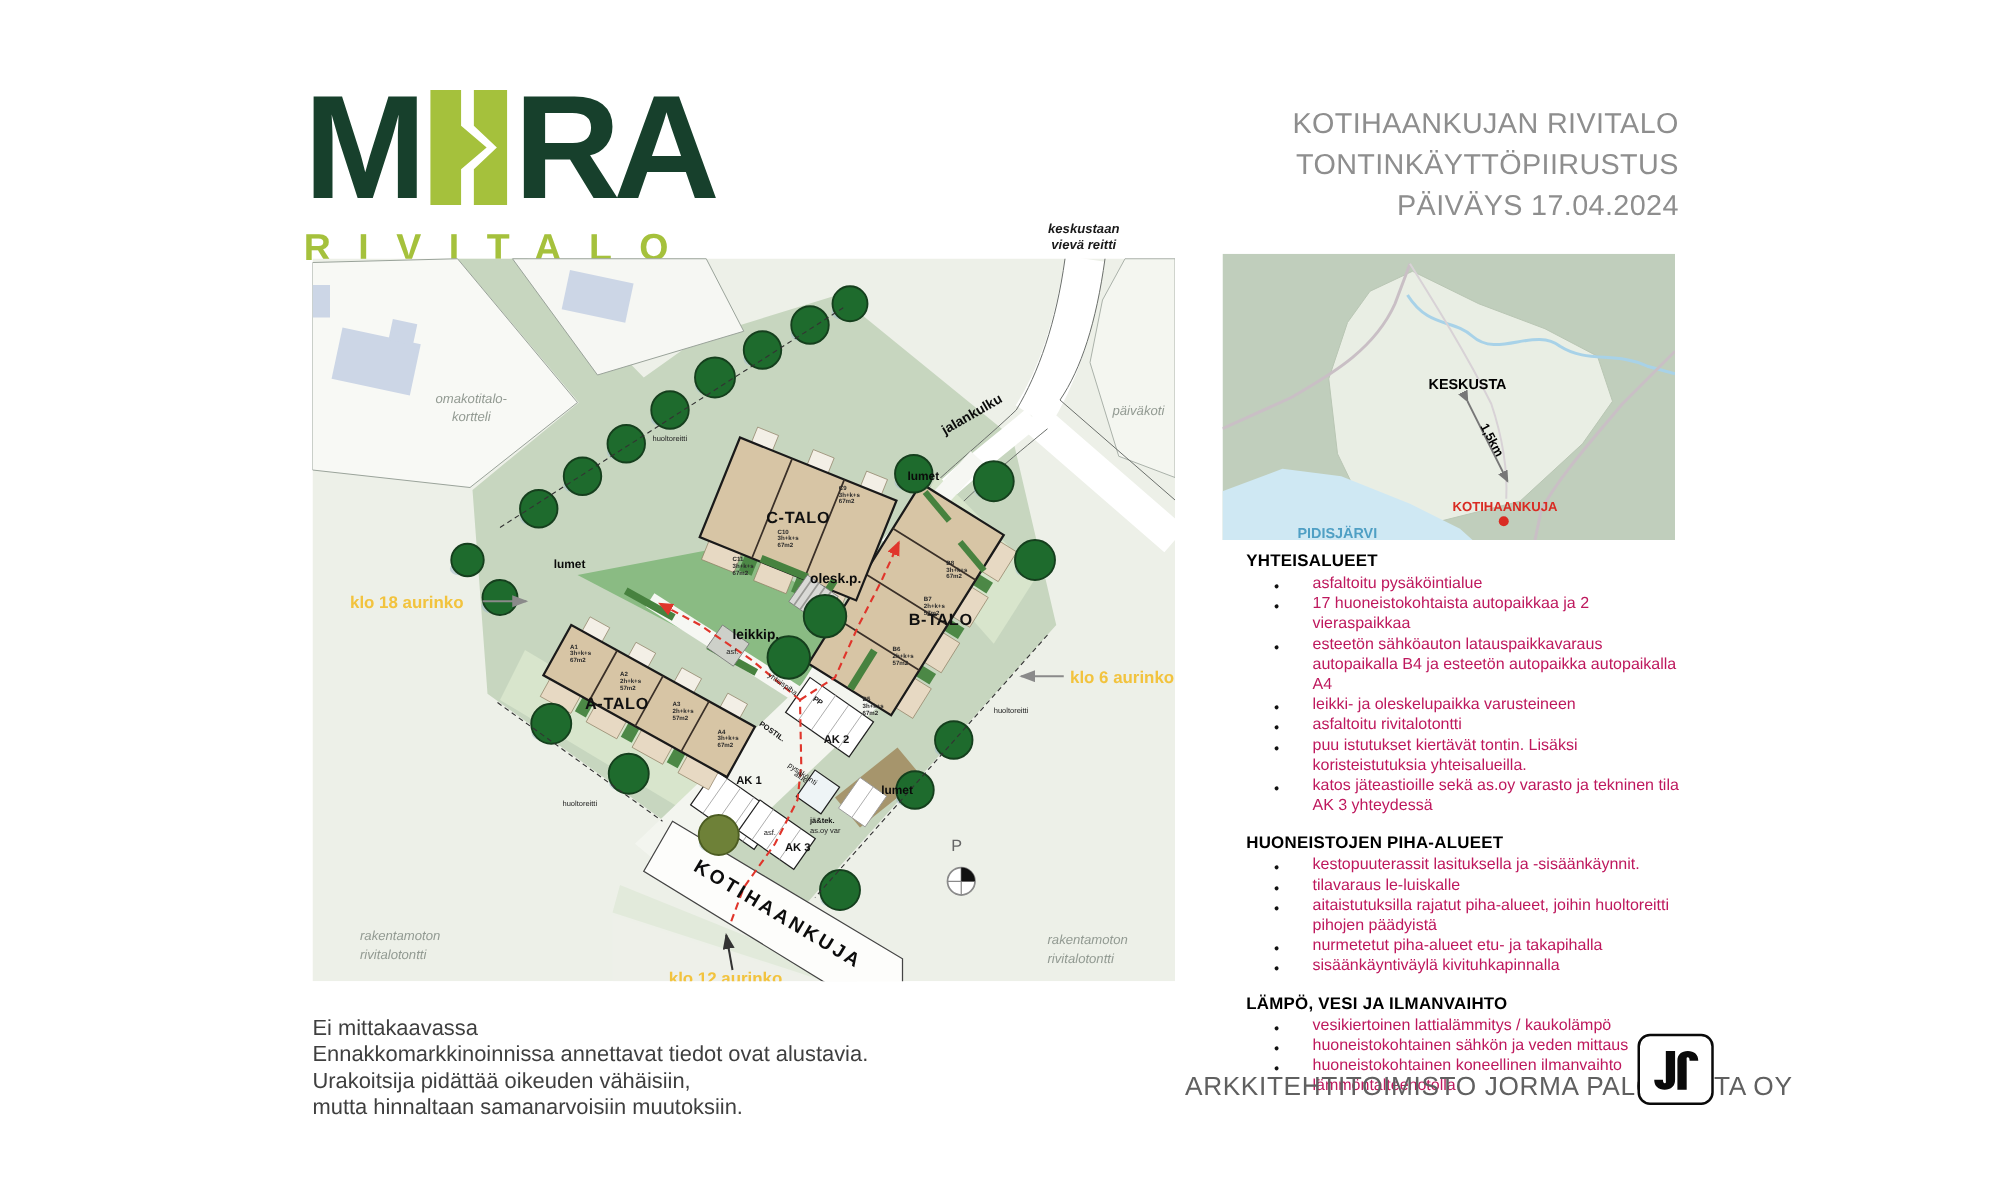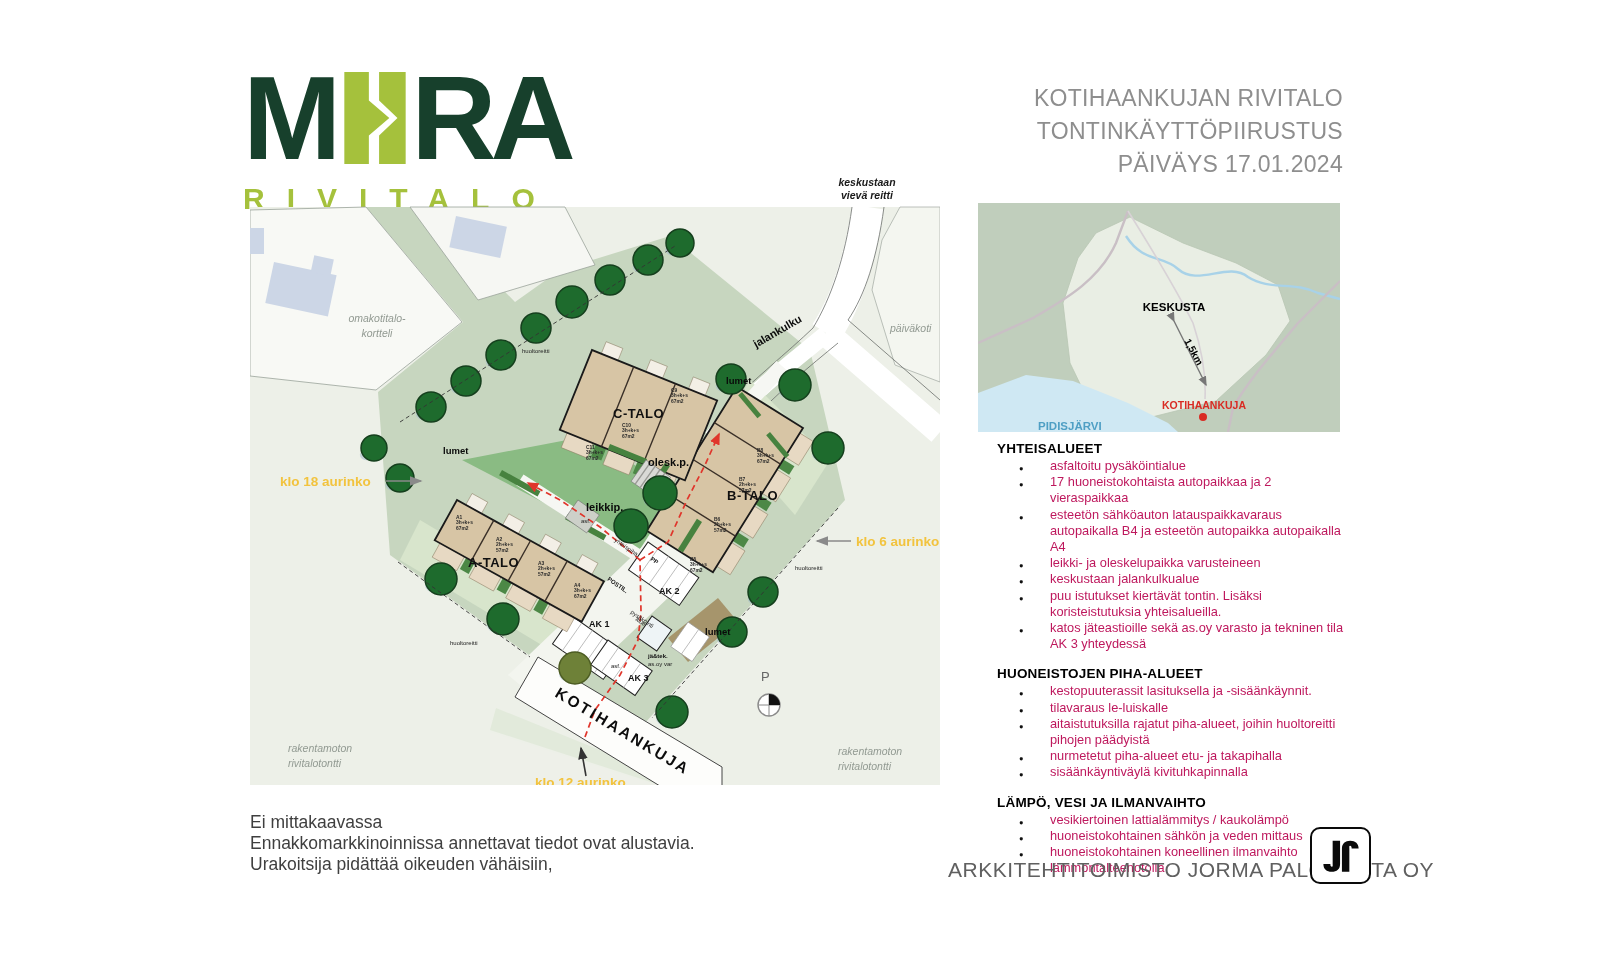--- a/index.html
+++ b/index.html
@@ -61,21 +61,21 @@
       <polygon points="34,0 60,0 60,90 34,90 34,62 52,45 34,28" fill="#a5c13c"></polygon>
     </svg>
     <span class="logo-letter">RA</span>
   </div>
   <div class="logo-sub">RIVITALO</div>
 </div>
 
 <div class="title-block">
   <div>KOTIHAANKUJAN RIVITALO</div>
   <div>TONTINKÄYTTÖPIIRUSTUS</div>
-  <div>PÄIVÄYS 17.01.2024</div>
+  <div>PÄIVÄYS 17.04.2024</div>
 </div>
 
 <svg id="plan" width="690" height="615" viewBox="0 0 690 615">
   <defs>
     <marker id="ar-red" markerWidth="8" markerHeight="8" refX="6" refY="3" orient="auto">
         <path d="M0,0 L7,3 L0,6 z" fill="#e0352b"></path>
       </marker>
     <marker id="ar-gray" markerWidth="9" markerHeight="8" refX="7" refY="3" orient="auto">
         <path d="M0,0 L8,3 L0,6 z" fill="#8a8a8a"></path>
       </marker>
@@ -363,21 +363,21 @@
 </svg>
 
 <div class="panel">
   <section>
     <h3>YHTEISALUEET</h3>
     <ul>
       <li>asfaltoitu pysäköintialue</li>
       <li>17 huoneistokohtaista autopaikkaa ja 2 vieraspaikkaa</li>
       <li>esteetön sähköauton latauspaikkavaraus autopaikalla B4 ja esteetön autopaikka autopaikalla A4</li>
       <li>leikki- ja oleskelupaikka varusteineen</li>
-      <li>keskustaan jalankulkualue</li>
+      <li>asfaltoitu rivitalotontti</li>
       <li>puu istutukset kiertävät tontin. Lisäksi koristeistutuksia yhteisalueilla.</li>
       <li>katos jäteastioille sekä as.oy varasto ja tekninen tila AK 3 yhteydessä</li>
     </ul>
   </section>
   <section>
     <h3>HUONEISTOJEN PIHA-ALUEET</h3>
     <ul>
       <li>kestopuuterassit lasituksella ja -sisäänkäynnit.</li>
       <li>tilavaraus le-luiskalle</li>
       <li>aitaistutuksilla rajatut piha-alueet, joihin huoltoreitti pihojen päädyistä</li>
@@ -392,20 +392,21 @@
       <li>huoneistokohtainen sähkön ja veden mittaus</li>
       <li>huoneistokohtainen koneellinen ilmanvaihto lämmöntalteenotolla</li>
     </ul>
   </section>
 </div>
 
 <div class="disclaimer">
   <div>Ei mittakaavassa</div>
   <div>Ennakkomarkkinoinnissa annettavat tiedot ovat alustavia.</div>
   <div>Urakoitsija pidättää oikeuden vähäisiin,</div>
+  <div>mutta hinnaltaan samanarvoisiin muutoksiin.</div>
 </div>
 
 <div class="architect">ARKKITEHTITOIMISTO JORMA PALORANTA OY</div>
 
 <div class="jp-box">
   <svg width="42" height="38" viewBox="0 0 44 41">
     <path id="jg" d="M13 4 H21 V29 C21 34.5 17.5 37.5 12 37.5 C6.5 37.5 3 34.5 3 29 H10.5 C10.5 31 11 32 12.2 32 C13.4 32 13 30.8 13 29 Z" fill="#0a0a0a"></path>
     <use href="#jg" transform="rotate(180 22 20.75)"></use>
   </svg>
 </div>

